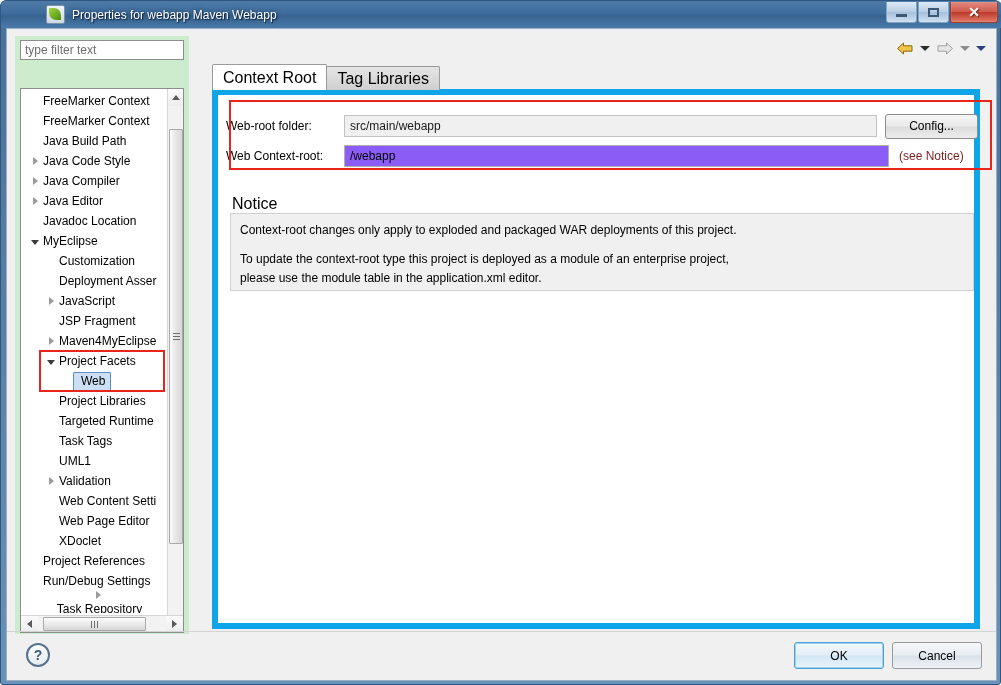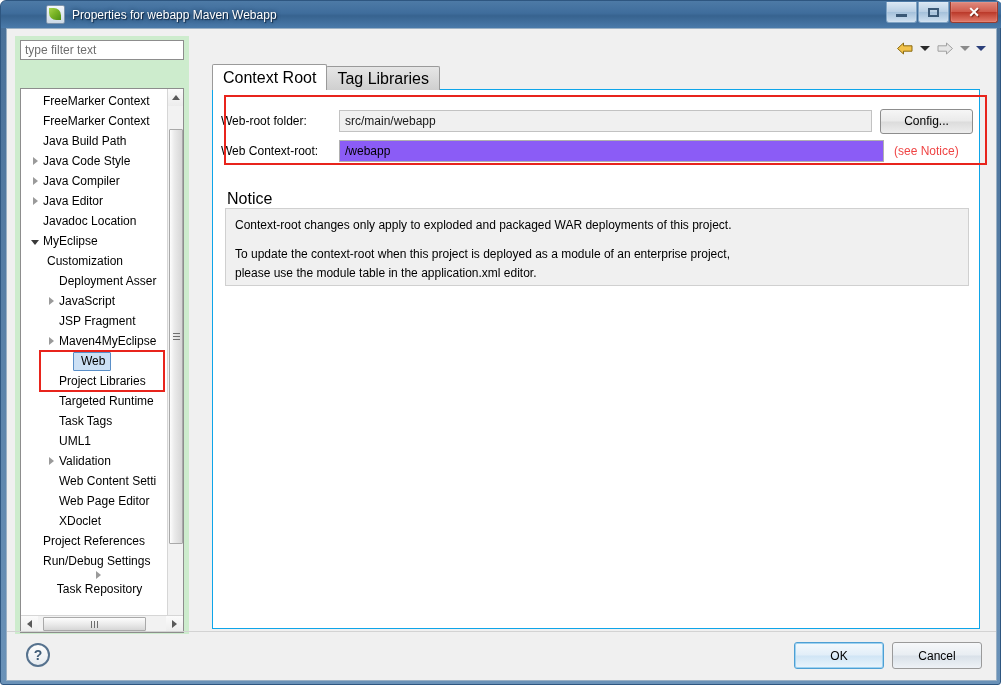--- a/index.html
+++ b/index.html
@@ -267,21 +267,21 @@
   .tab.active {
     height: 26px; line-height: 25px;
     background: #ffffff;
     border-color: #9a9a9a;
     position: relative; z-index: 3;
   }
   .tab-body {
     position: absolute; left: 8px; top: 25px;
     width: 768px; height: 540px;
     background: #ffffff;
-    border: 1px solid #0ea5e9;
+    border: 6px solid #0ea5e9;
     box-sizing: border-box;
   }
 
   
   .form-area { position: absolute; left: 8px; top: 18px; width: 752px; }
   .frow { display: flex; align-items: center; height: 26px; margin-bottom: 4px; }
   .flabel { font-size: 12px; color: #000; width: 118px; flex: none; }
   .ftext {
     height: 22px; box-sizing: border-box;
     border: 1px solid #c2c2c2;
@@ -295,21 +295,21 @@
   .btn-config {
     height: 25px; min-width: 93px;
     margin-left: 8px;
     background: linear-gradient(to bottom, #f6f6f6 0%, #eaeaea 48%, #dcdcdc 52%, #ededed 100%);
     border: 1px solid #8d8d8d;
     border-radius: 3px;
     font-family: "Liberation Sans", sans-serif;
     font-size: 12px; color: #000;
     cursor: default;
   }
-  .see-notice { font-size: 12px; color: #ef4444; margin-left: 10px; white-space: nowrap; }
+  .see-notice { font-size: 12px; color: #7f1d1d; margin-left: 10px; white-space: nowrap; }
 
   
   .notice-label {
     position: absolute; left: 14px; top: 100px;
     font-size: 16px; color: #000;
   }
   .notice-box {
     position: absolute; left: 12px; top: 118px;
     width: 744px; height: 78px;
     background: #f0f0f0;
@@ -441,39 +441,43 @@
               <span class="tree-label">Java Editor</span>
             </div>
             <div class="tree-item" style="padding-left: 8px;">
               <span class="arrow"></span>
               <span class="tree-label">Javadoc Location</span>
             </div>
             <div class="tree-item" style="padding-left: 8px;">
               <span class="arrow expanded"></span>
               <span class="tree-label">MyEclipse</span>
             </div>
-            <div class="tree-item" style="padding-left: 12px;">
+            <div class="tree-item" style="padding-left: 24px;">
               <span class="arrow"></span>
               <span class="tree-label">Customization</span>
             </div>
             <div class="tree-item" style="padding-left: 24px;">
               <span class="arrow"></span>
               <span class="tree-label">Deployment Asser</span>
             </div>
             <div class="tree-item" style="padding-left: 24px;">
               <span class="arrow collapsed"></span>
               <span class="tree-label">JavaScript</span>
             </div>
             <div class="tree-item" style="padding-left: 24px;">
               <span class="arrow"></span>
               <span class="tree-label">JSP Fragment</span>
             </div>
             <div class="tree-item" style="padding-left: 24px;">
               <span class="arrow collapsed"></span>
               <span class="tree-label">Maven4MyEclipse</span>
+            </div>
+            <div class="tree-item" style="padding-left: 24px;">
+              <span class="arrow expanded"></span>
+              <span class="tree-label">Project Facets</span>
             </div>
             <div class="tree-item" style="padding-left: 40px;">
               <span class="arrow"></span>
               <span class="sel-box"><span class="tree-label">Web</span></span>
             </div>
             <div class="tree-item" style="padding-left: 24px;">
               <span class="arrow"></span>
               <span class="tree-label">Project Libraries</span>
             </div>
             <div class="tree-item" style="padding-left: 24px;">
@@ -568,21 +572,21 @@
             <input class="ftext editable" style="width: 545px;" type="text" value="/webapp">
             <span class="see-notice">(see Notice)</span>
           </div>
         </div>
 
         <div class="notice-label">Notice</div>
 
         <div class="notice-box">
           <p>Context-root changes only apply to exploded and packaged WAR deployments of this project.</p>
           <div class="notice-gap"></div>
-          <p>To update the context-root when this project is deployed as a module of an enterprise project,</p>
+          <p>To update the context-root type this project is deployed as a module of an enterprise project,</p>
           <p>please use the module table in the application.xml editor.</p>
         </div>
 
       </div>
     </div>
 
     <div class="footer-sep"></div>
     <div class="help-icon">?</div>
     <div class="footer-btns">
       <button class="dbtn primary">OK</button>

